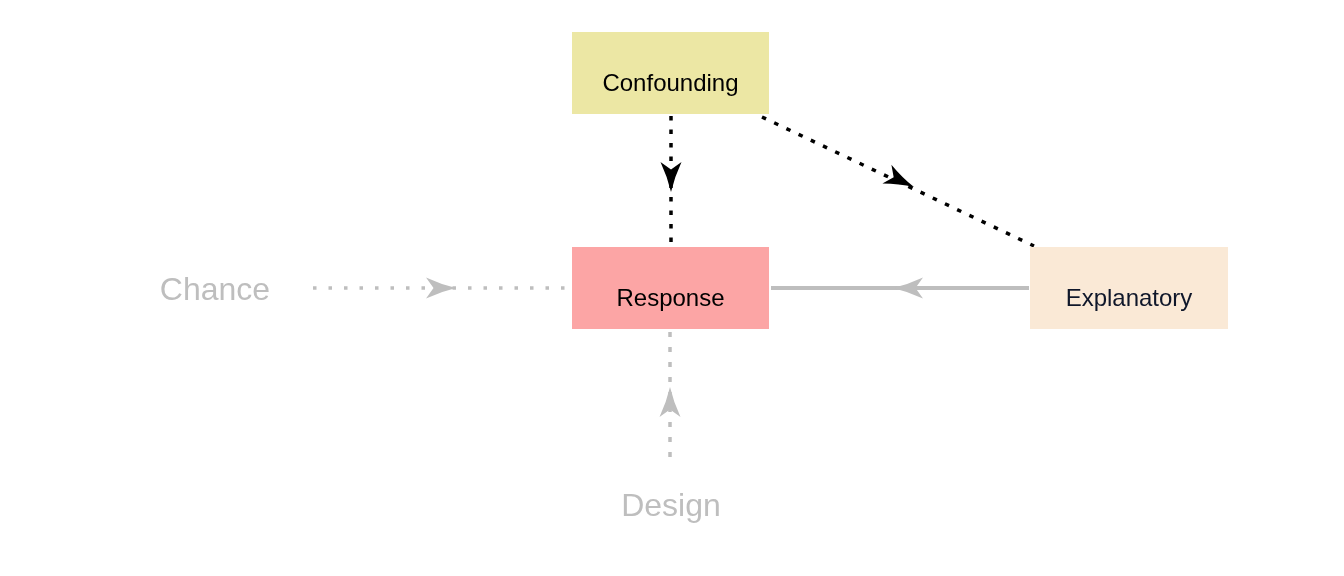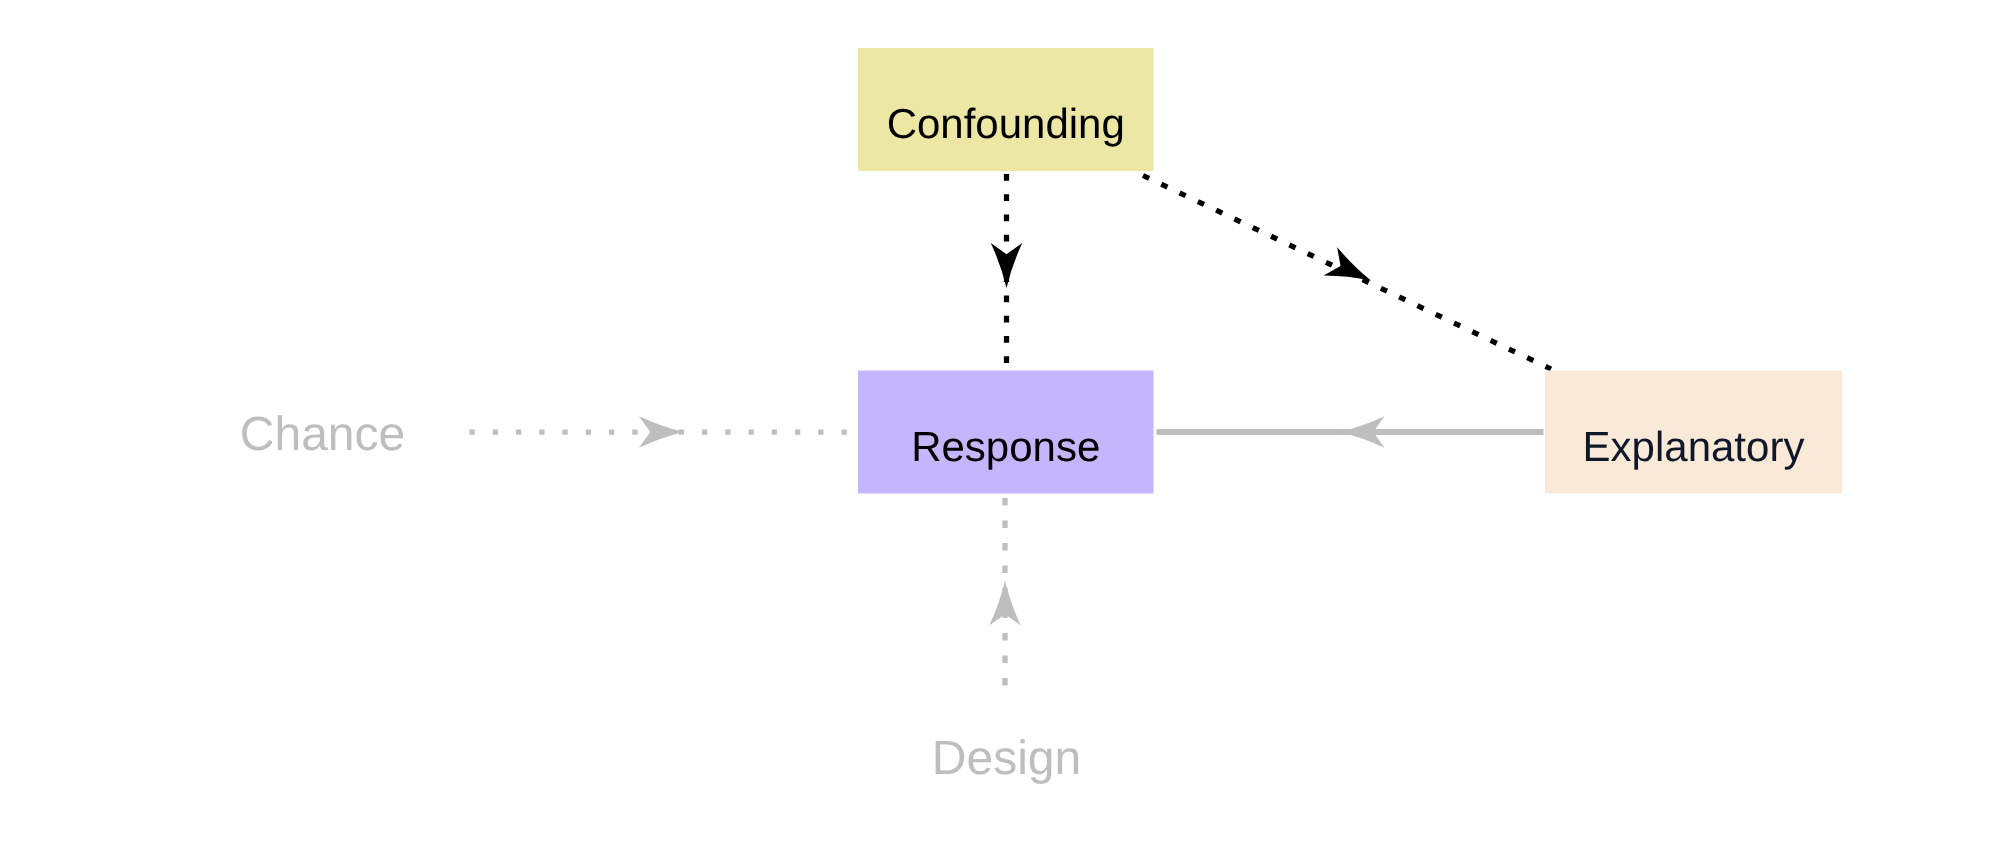--- a/index.html
+++ b/index.html
@@ -18,21 +18,21 @@
     width: 1344px;
     height: 576px;
   }
   .node {
     position: absolute;
     display: flex;
     align-items: center;
     justify-content: center;
   }
   .node-label {
-    font-size: 28px;
+    font-size: 24px;
     line-height: 1;
     white-space: nowrap;
     margin-top: 20px;
   }
   .floating-label {
     position: absolute;
     transform: translate(-50%, -50%);
     font-size: 32px;
     line-height: 1;
     white-space: nowrap;
@@ -68,21 +68,21 @@
     <g>
       <line x1="670" y1="457" x2="670" y2="332" stroke-width="3.5" stroke-dasharray="5 10" stroke="#BEBEBE"></line>
       <path d="M 0 0 Q -15 -3.5 -30 -10.5 L -22.5 0 L -30 10.5 Q -15 3.5 0 0 Z" transform="translate(670,387) rotate(-90)" fill="#BEBEBE"></path>
     </g>
   </svg>
 
   <div class="node" style="left: 572px; top: 32px; width: 197px; height: 82px; background-color: rgb(236, 231, 164);">
     <span class="node-label" style="color: rgb(0, 0, 0);">Confounding</span>
   </div>
 
-  <div class="node" style="left: 572px; top: 247px; width: 197px; height: 82px; background-color: #c4b5fd;">
+  <div class="node" style="left: 572px; top: 247px; width: 197px; height: 82px; background-color: #fca5a5;">
     <span class="node-label" style="color: rgb(0, 0, 0);">Response</span>
   </div>
 
   <div class="node" style="left: 1030px; top: 247px; width: 198px; height: 82px; background-color: rgb(250, 233, 214);">
     <span class="node-label" style="color: #0f172a;">Explanatory</span>
   </div>
 
   <div class="floating-label" style="left: 215px; top: 289px; color: rgb(190, 190, 190);">Chance</div>
 
   <div class="floating-label" style="left: 671px; top: 505px; color: rgb(190, 190, 190); text-align: right;">Design</div>

